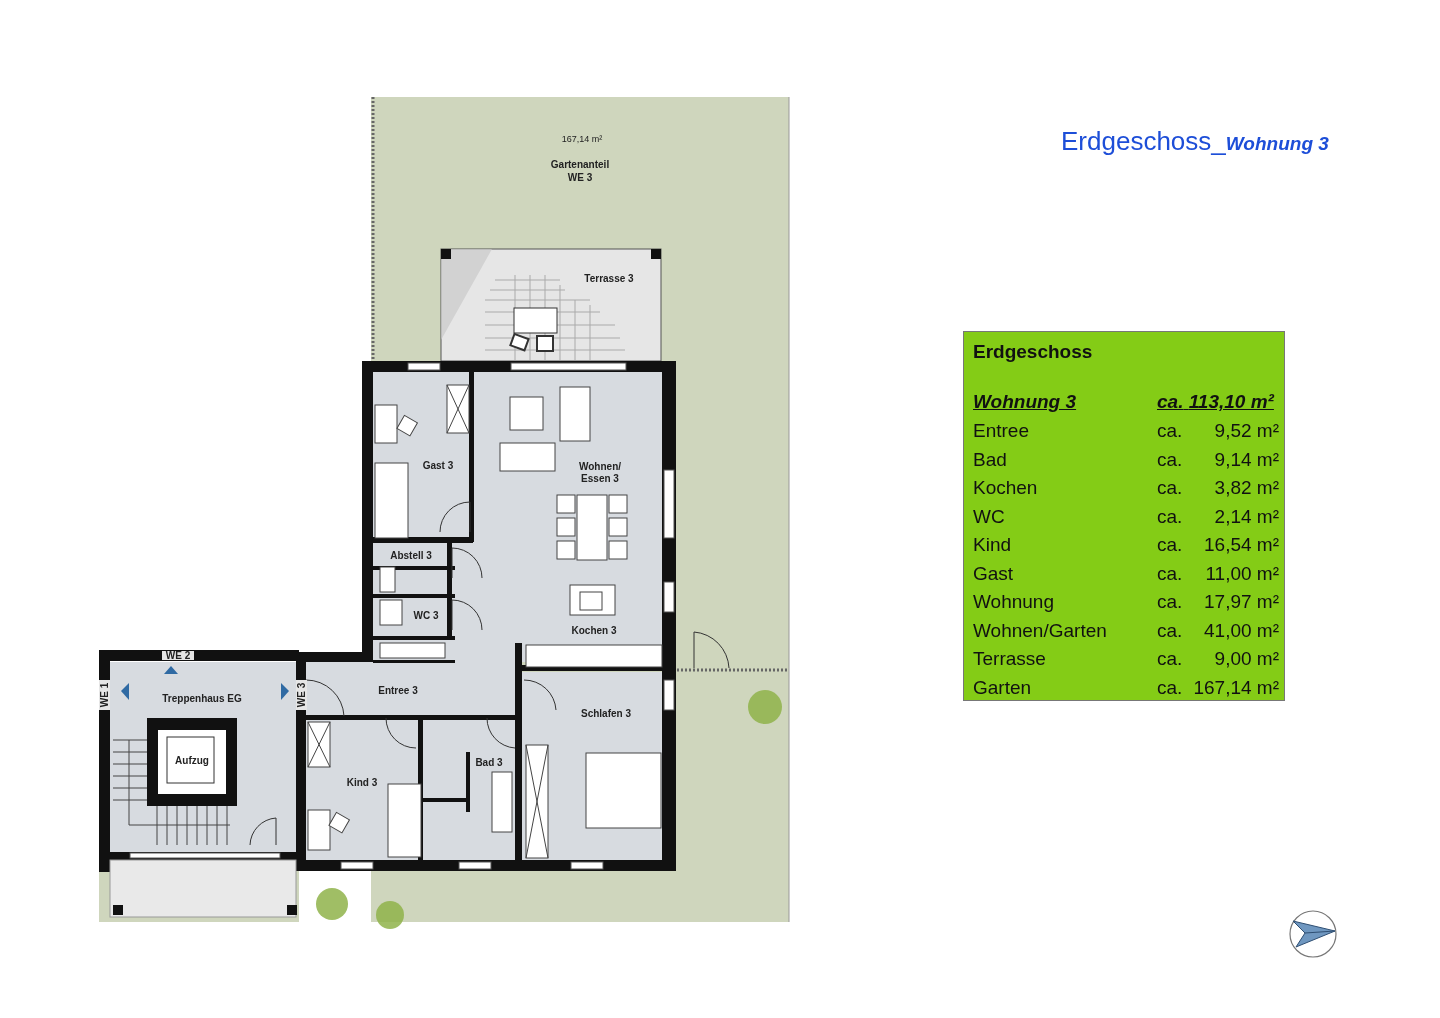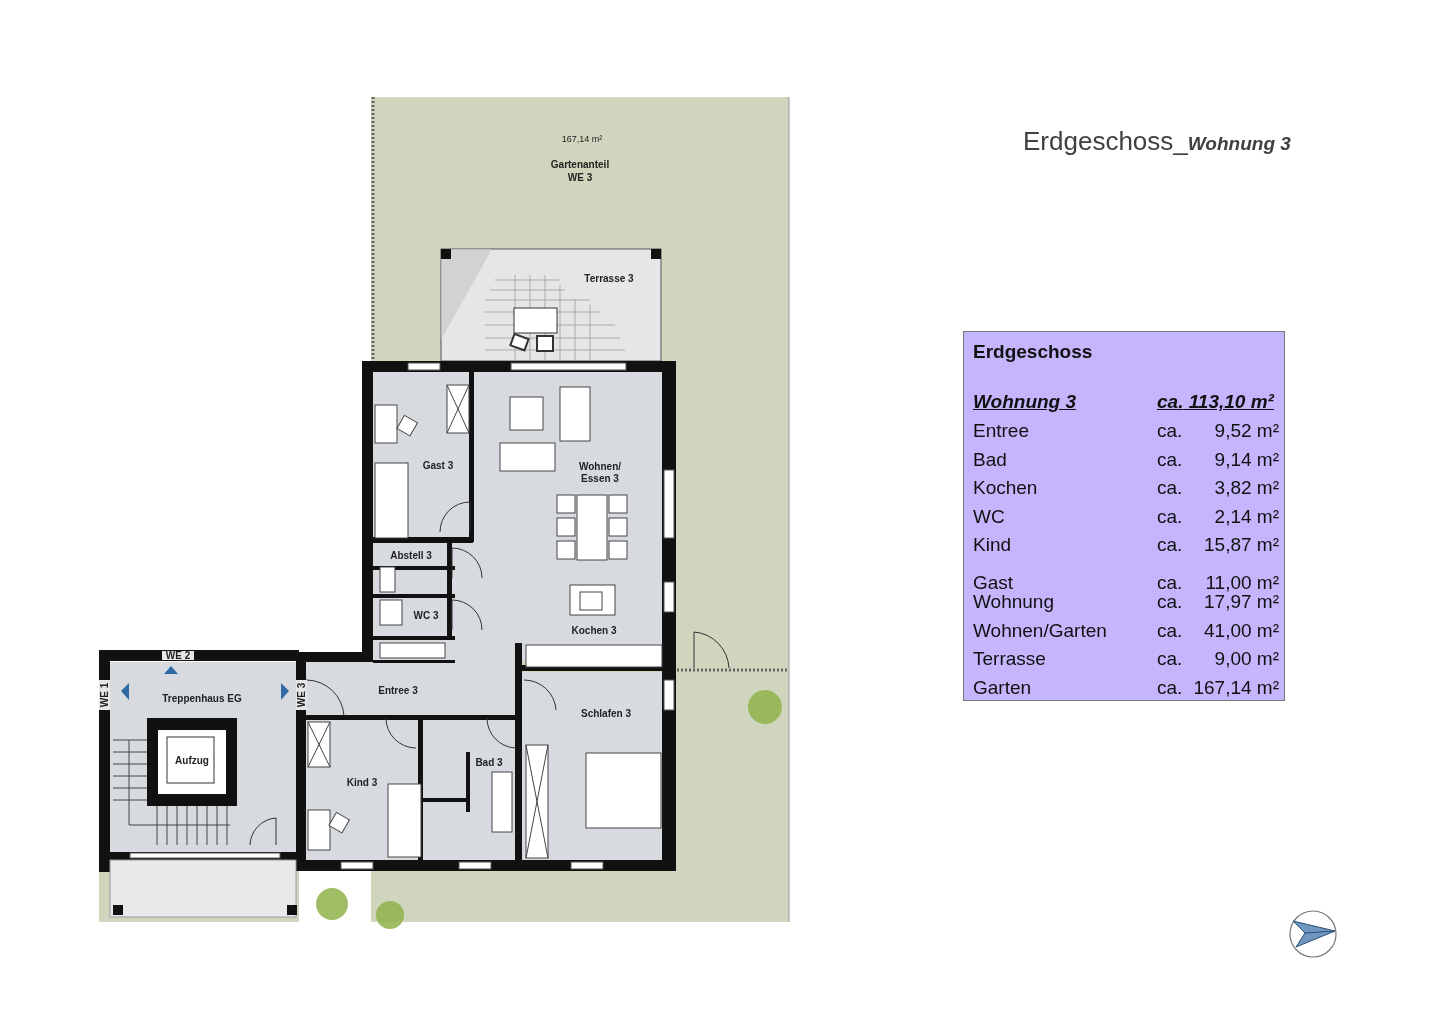--- a/index.html
+++ b/index.html
@@ -1,22 +1,22 @@
 <!DOCTYPE html>
 <html><head>
 <meta charset="utf-8">
 <style>
   html, body { margin: 0; padding: 0; background: #ffffff; }
   body { width: 1440px; height: 1018px; position: relative; overflow: hidden; font-family: "Liberation Sans", sans-serif; }
   #plan { position: absolute; left: 0; top: 0; }
   .lbl { font-family: "Liberation Sans", sans-serif; font-weight: bold; font-size: 10px; fill: #222; }
   .lbl-n { font-family: "Liberation Sans", sans-serif; font-size: 9px; fill: #222; }
-  .title { position: absolute; left: 1023px; top: 126px; font-size: 26px; color: #404040; white-space: nowrap; }
+  .title { position: absolute; left: 1061px; top: 126px; font-size: 26px; color: #1d4ed8; white-space: nowrap; }
   .title .sub { font-size: 19px; font-weight: bold; font-style: italic; }
-  .area-box { position: absolute; left: 963px; top: 331px; width: 322px; height: 370px; border: 1px solid #777; background: #c4b5fd; box-sizing: border-box; }
+  .area-box { position: absolute; left: 963px; top: 331px; width: 322px; height: 370px; border: 1px solid #777; background: #84cc16; box-sizing: border-box; }
   .area-box h2 { margin: 0; position: absolute; left: 9px; top: 9px; font-size: 19px; font-weight: bold; color: #111; }
   .area-row { position: absolute; left: 9px; width: 310px; height: 28px; font-size: 19px; color: #111; }
   .area-row .name { position: absolute; left: 0; top: 0; }
   .area-row .ca { position: absolute; left: 184px; top: 0; }
   .area-row .val { position: absolute; right: 4px; top: 0; text-align: left; }
   .area-row.total { font-weight: bold; font-style: italic; }
   .area-row.total .name, .area-row.total .ca, .area-row.total .val { text-decoration: underline; }
   .north { position: absolute; left: 1288px; top: 909px; width: 50px; height: 50px; }
 </style>
 </head>
@@ -243,23 +243,23 @@
       <span class="val">3,82 m²</span>
   </div>
   <div class="area-row" style="top:174px">
     <span class="name">WC</span>
       <span class="ca">ca.</span>
       <span class="val">2,14 m²</span>
   </div>
   <div class="area-row" style="top:202px">
     <span class="name">Kind</span>
       <span class="ca">ca.</span>
-      <span class="val">15,87 m²</span>
-  </div>
-  <div class="area-row" style="top:240px">
+      <span class="val">16,54 m²</span>
+  </div>
+  <div class="area-row" style="top:231px">
     <span class="name">Gast</span>
       <span class="ca">ca.</span>
       <span class="val">11,00 m²</span>
   </div>
   <div class="area-row" style="top:259px">
     <span class="name">Wohnung</span>
       <span class="ca">ca.</span>
       <span class="val">17,97 m²</span>
   </div>
   <div class="area-row" style="top:288px">

